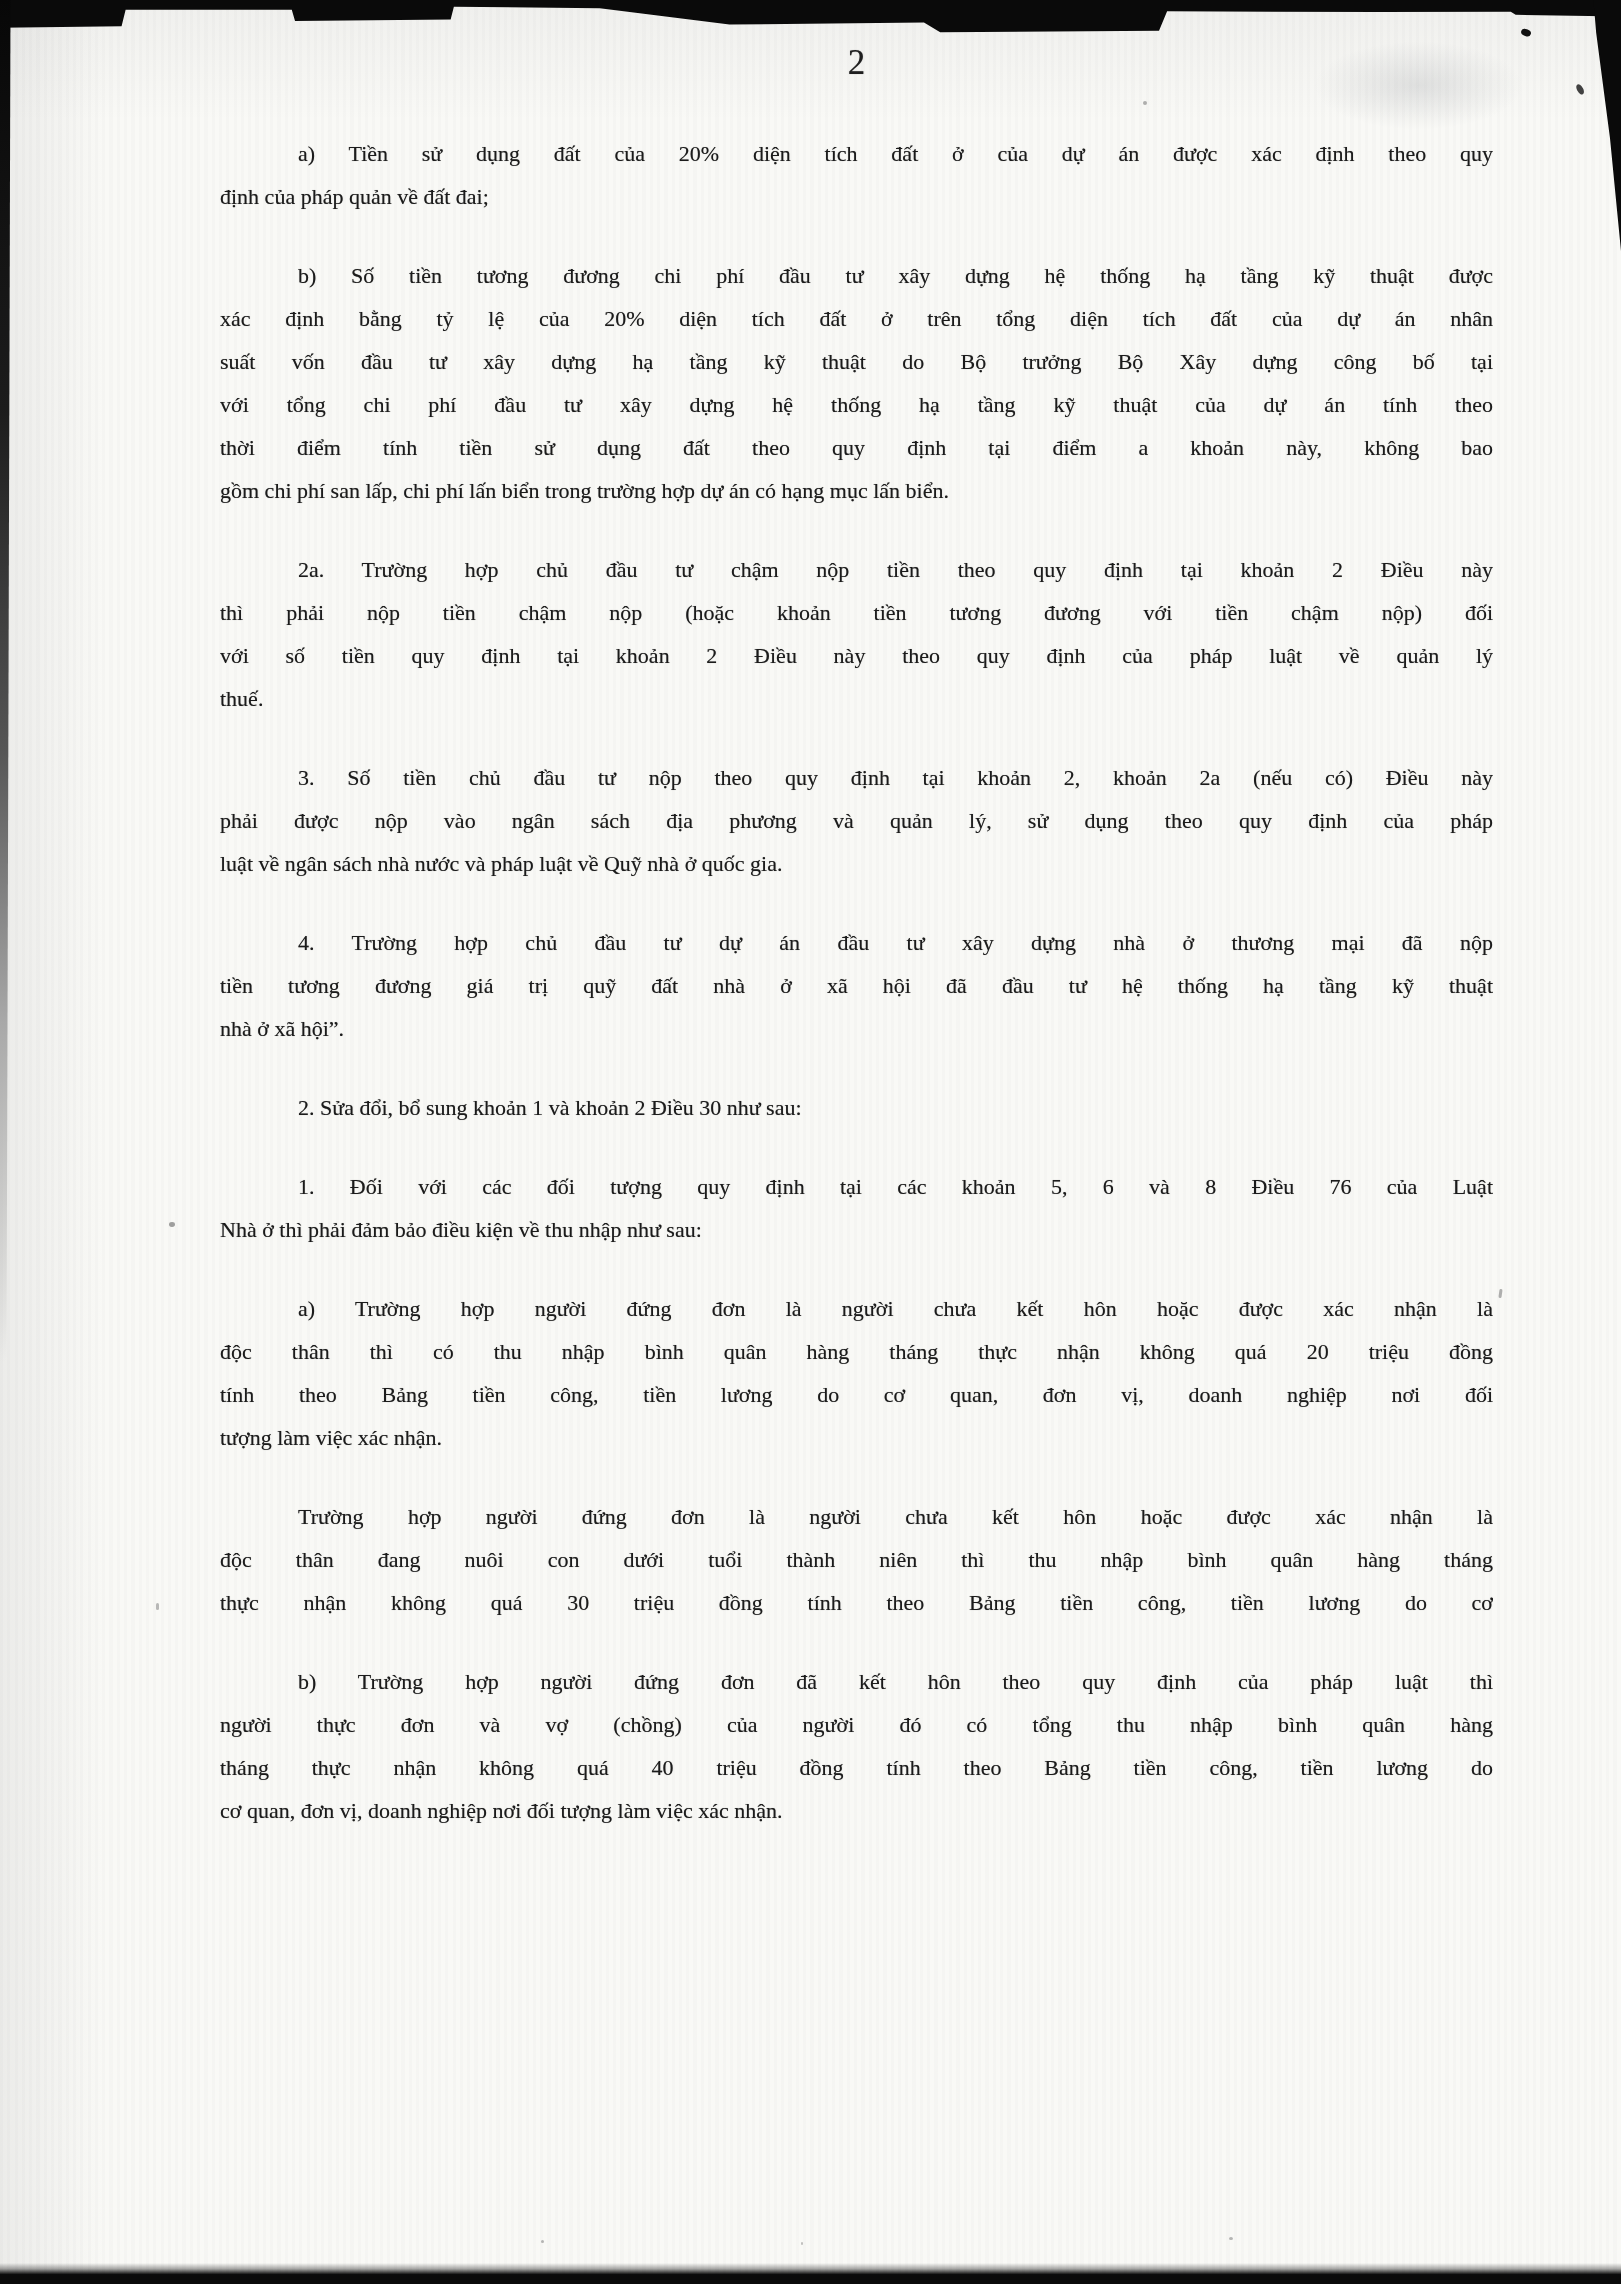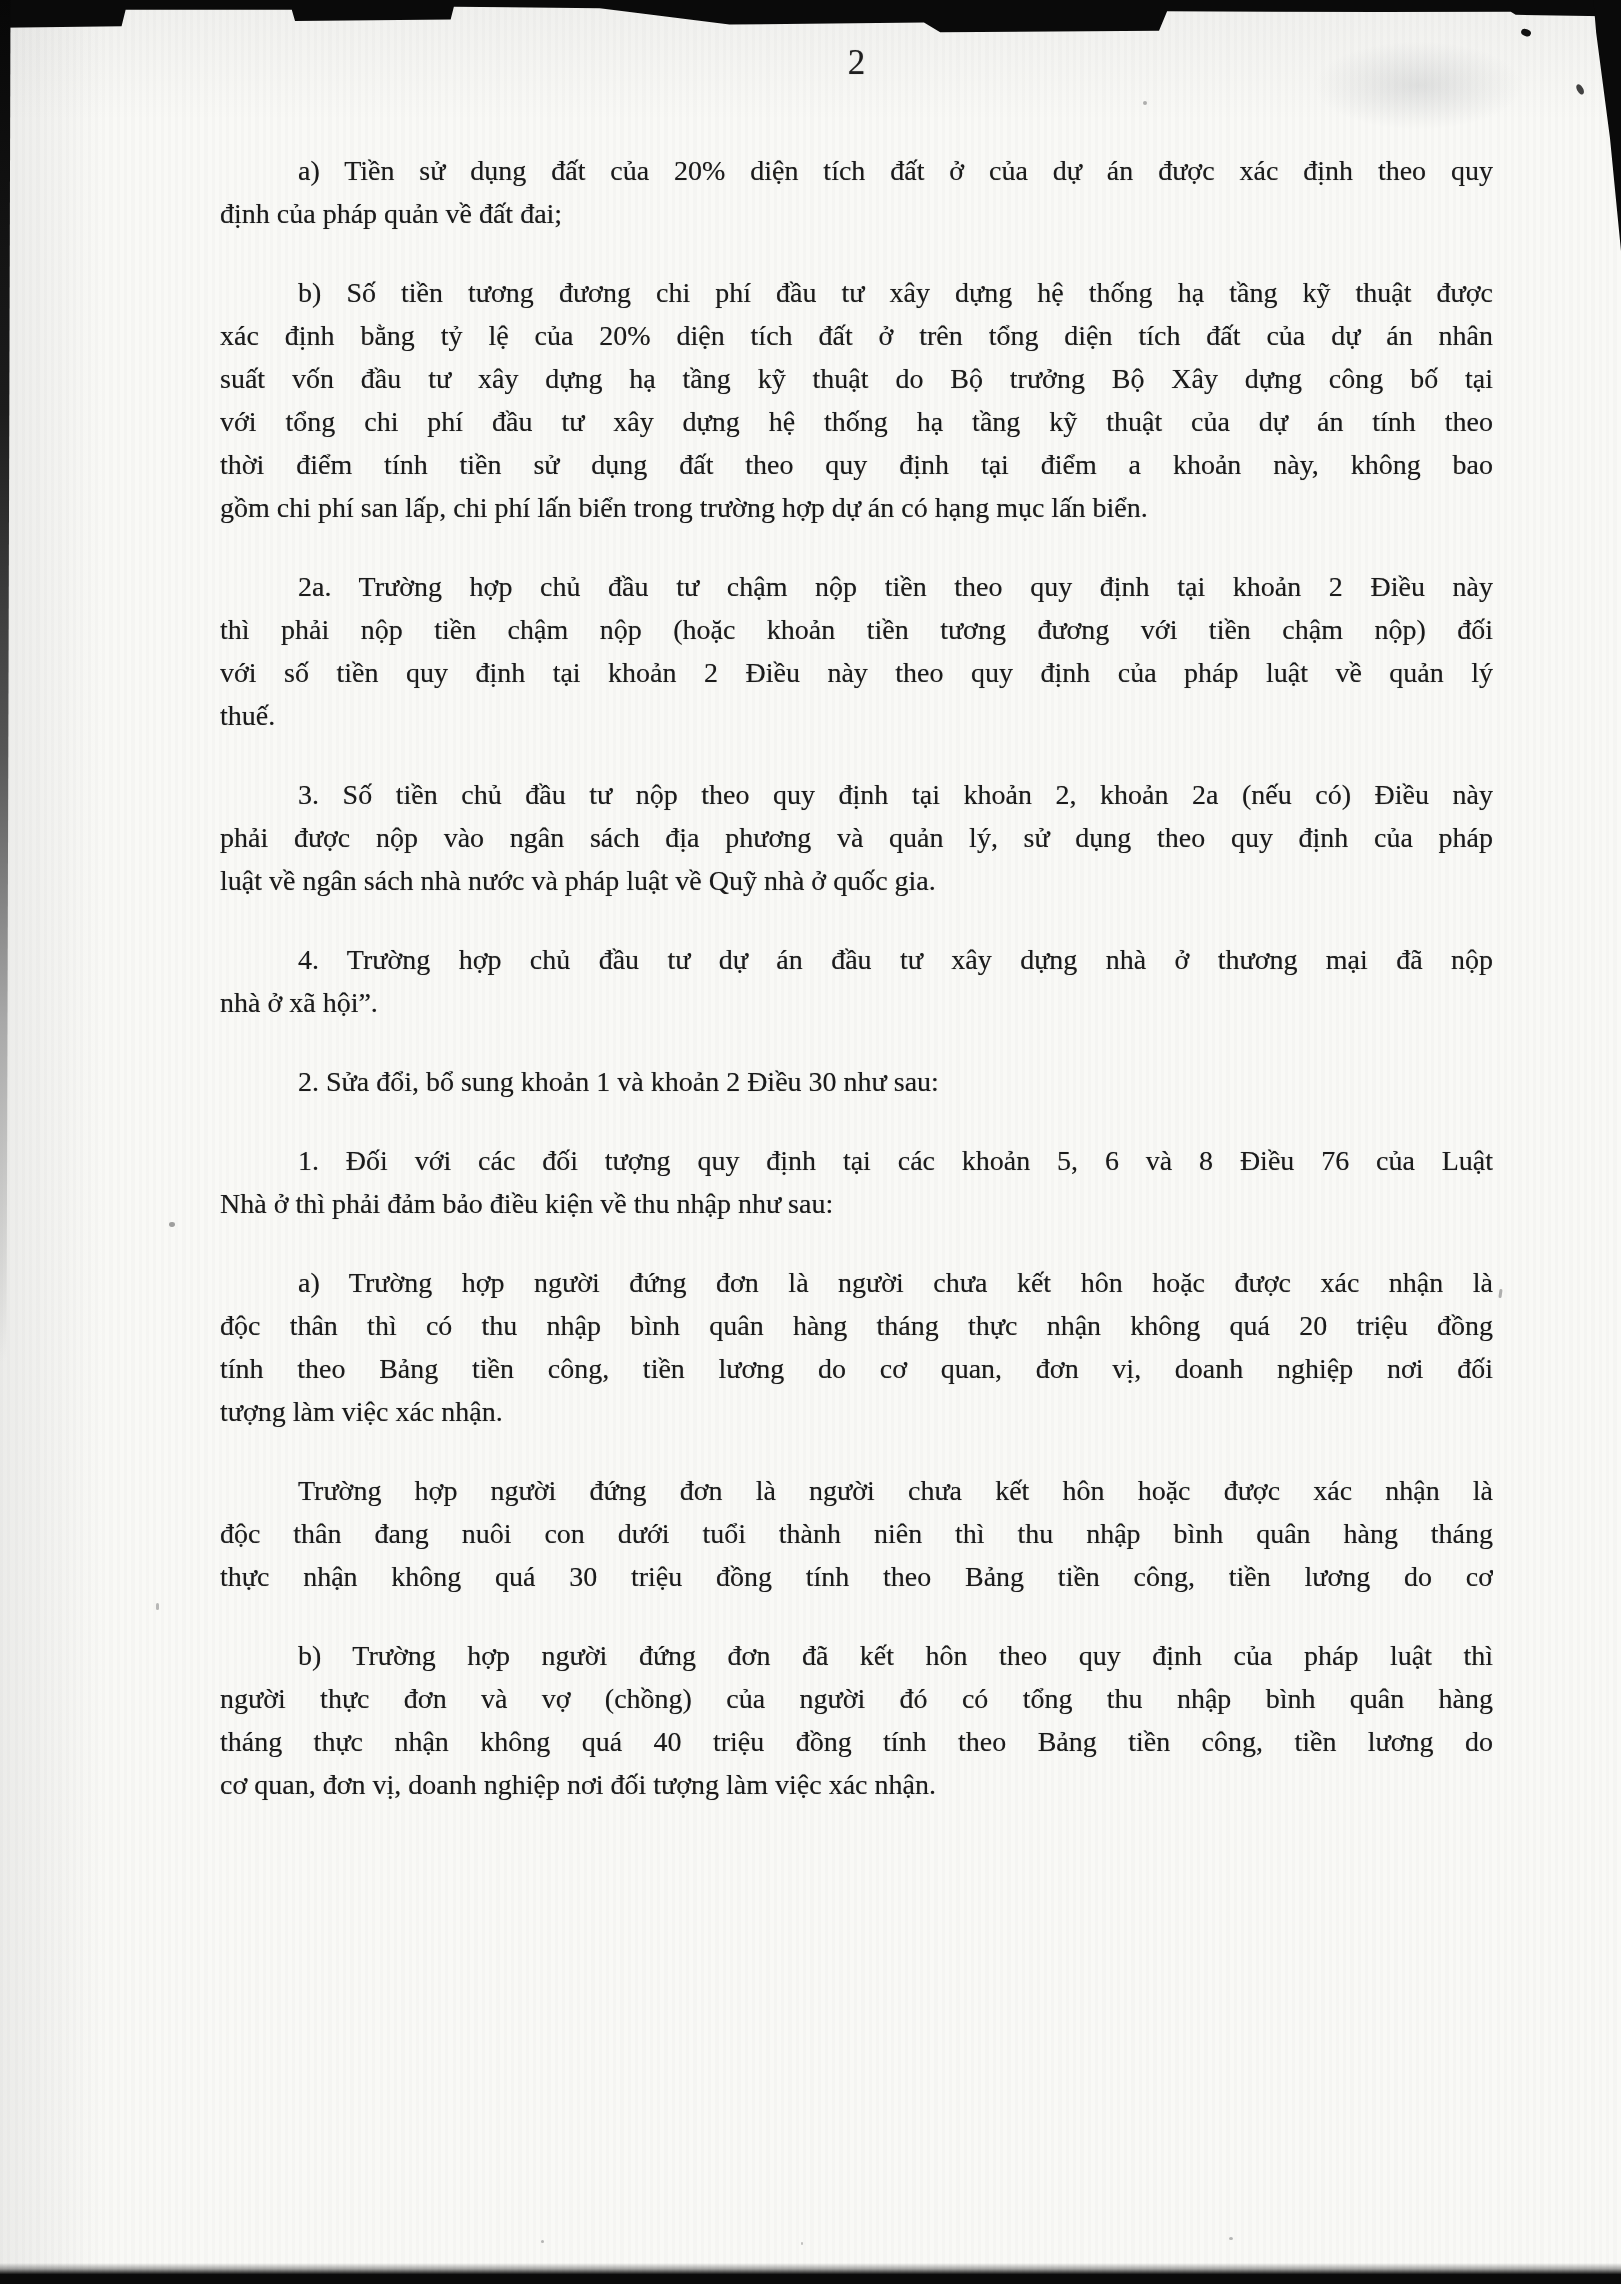--- a/index.html
+++ b/index.html
@@ -49,22 +49,22 @@
   .s7{left:801px;top:2242px;width:2.4px;height:3.2px;background:#999;opacity:.6;}
   .s8{left:1229px;top:2237px;width:4px;height:3.2px;background:#888;opacity:.6;}
   .s9{left:1143px;top:101px;width:4px;height:4px;background:#666;opacity:.5;}
   
   .pageno{
     position:absolute;top:42px;left:220px;width:1273px;text-align:center;
     font-size:35px;line-height:41px;color:#1f1f1f;
     text-shadow:0 0.4px 0.8px rgba(25,25,25,0.5);
   }
   .content{
-    position:absolute;left:220px;top:149px;width:1273px;color:#1b1b1b;
-    font-size:28px;line-height:43px;
+    position:absolute;left:220px;top:132px;width:1273px;color:#1b1b1b;
+    font-size:22px;line-height:43px;
     text-shadow:0 0.4px 0.7px rgba(25,25,25,0.5);
   }
   .para{margin:0 0 36px 0;}
   .para.bold{font-weight:700;}
   .line{
     text-align:justify;text-align-last:justify;
     height:43px;line-height:43px;overflow:hidden;
   }
   .line.last{text-align-last:left;}
   .line.first{text-indent:78px;}
@@ -95,20 +95,21 @@
       <div class="line">với số tiền quy định tại khoản 2 Điều này theo quy định của pháp luật về quản lý</div>
       <div class="line last">thuế.</div>
     </div>
     <div class="para">
       <div class="line first">3. Số tiền chủ đầu tư nộp theo quy định tại khoản 2, khoản 2a (nếu có) Điều này</div>
       <div class="line">phải được nộp vào ngân sách địa phương và quản lý, sử dụng theo quy định của pháp</div>
       <div class="line last">luật về ngân sách nhà nước và pháp luật về Quỹ nhà ở quốc gia.</div>
     </div>
     <div class="para">
       <div class="line first">4. Trường hợp chủ đầu tư dự án đầu tư xây dựng nhà ở thương mại đã nộp</div>
+      <div class="line">tiền tương đương giá trị quỹ đất nhà ở xã hội đã đầu tư hệ thống hạ tầng kỹ thuật</div>
       <div class="line last">nhà ở xã hội”.</div>
     </div>
     <div class="para">
       <div class="line first last">2. Sửa đổi, bổ sung khoản 1 và khoản 2 Điều 30 như sau:</div>
     </div>
     <div class="para">
       <div class="line first">1. Đối với các đối tượng quy định tại các khoản 5, 6 và 8 Điều 76 của Luật</div>
       <div class="line last">Nhà ở thì phải đảm bảo điều kiện về thu nhập như sau:</div>
     </div>
     <div class="para">

